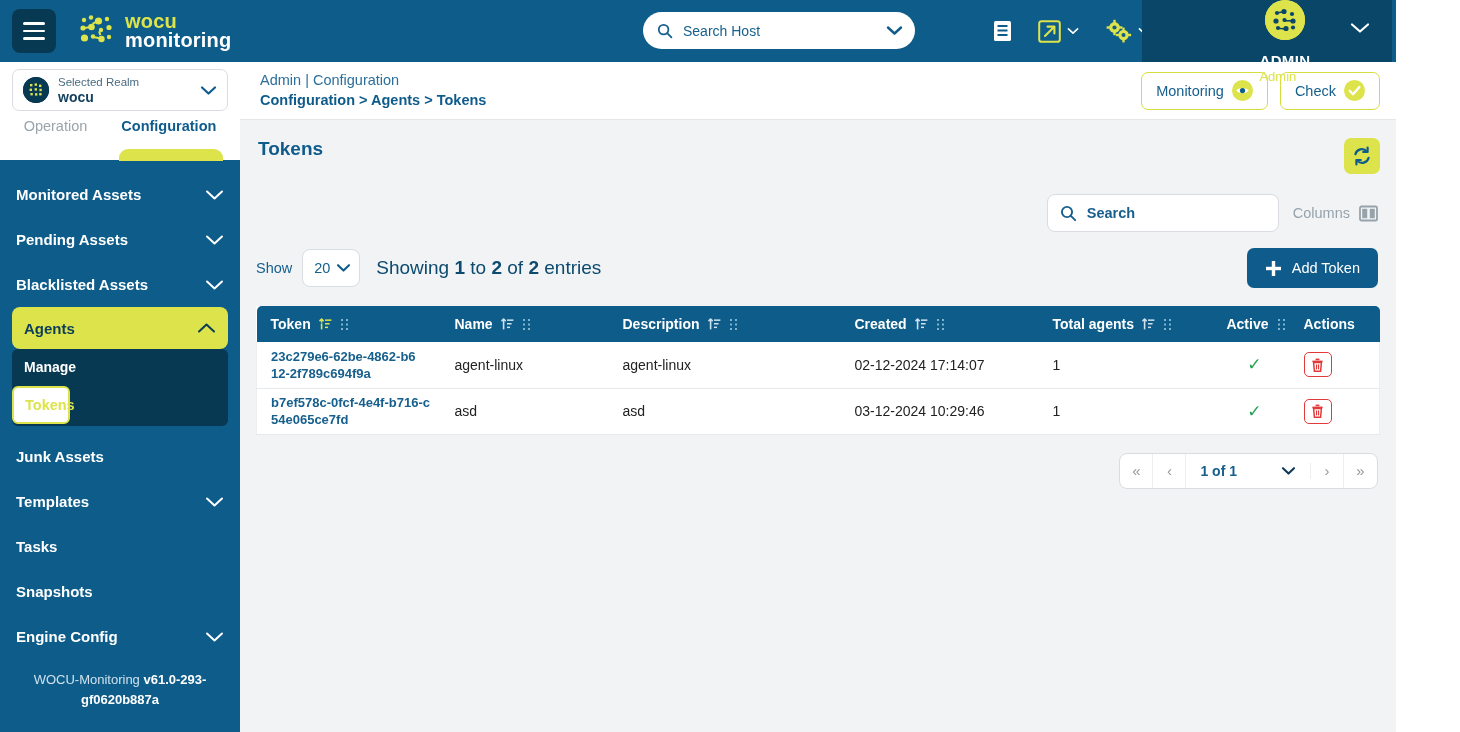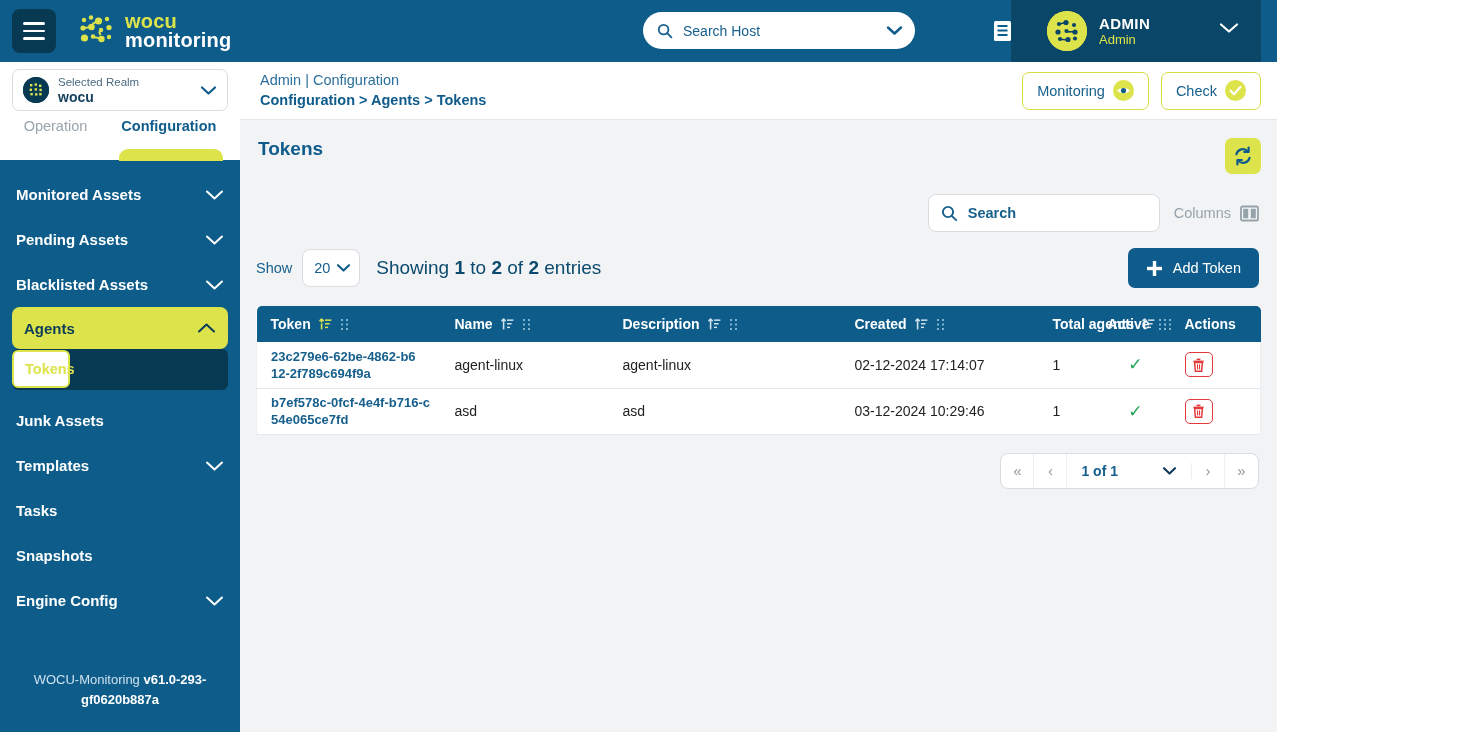--- a/index.html
+++ b/index.html
@@ -13,40 +13,40 @@
     --page-bg:#f1f3f5;
     --border:#d9dde1;
   }
   *{box-sizing:border-box;margin:0;padding:0;}
   html,body{
     width:1460px;height:732px;overflow:hidden;
     font-family:"Liberation Sans","DejaVu Sans",sans-serif;
     background:#ffffff;
     -webkit-font-smoothing:antialiased;
   }
-  .app{width:1277px;height:732px;display:flex;flex-direction:column;}
+  .app{width:1396px;height:732px;display:flex;flex-direction:column;}
 
   
   .topbar{height:62px;background:var(--blue);display:flex;align-items:center;flex:0 0 62px;position:relative;}
   .burger{width:44px;height:44px;margin-left:12px;background:var(--navy-deep);border-radius:8px;
           display:flex;flex-direction:column;align-items:center;justify-content:center;gap:5px;cursor:pointer;}
   .burger span{display:block;width:22px;height:2.5px;background:#fff;border-radius:2px;}
   .logo{display:flex;align-items:center;margin-left:22px;gap:9px;}
   .logo-mark{width:38px;height:34px;position:relative;}
   .logo-text{color:#fff;font-size:20px;font-weight:bold;line-height:19px;letter-spacing:.2px;}
   .logo-text .l1{color:var(--lime);}
   .searchwrap{position:absolute;left:643px;top:12px;width:272px;height:37px;background:#fff;border-radius:19px;
               display:flex;align-items:center;padding:0 12px 0 14px;gap:10px;}
   .searchwrap input{border:0;outline:0;flex:1;font-size:14px;color:var(--text-blue);font-family:inherit;background:transparent;}
   .searchwrap input::placeholder{color:var(--text-blue);opacity:1;}
   .hdr-icons{position:absolute;left:980px;top:0;height:62px;display:flex;align-items:center;gap:0;}
   .hdr-btn{height:62px;display:flex;align-items:center;justify-content:center;padding:0 13px;cursor:pointer;gap:6px;}
   .divider-v{width:1px;height:62px;background:#2a759f;margin-left:8px;}
-  .userbox{position:absolute;right:16px;top:0;height:62px;width:250px;background:var(--navy);
-           display:flex;align-items:center;padding-left:36px;gap:12px;cursor:pointer;}
+  .userbox{position:absolute;right:4px;top:0;height:62px;width:250px;background:var(--navy);
+           display:flex;align-items:center;padding-left:36px;gap:12px;cursor:pointer;flex-direction:column;}
   .avatar{width:40px;height:40px;border-radius:50%;background:var(--lime);position:relative;flex:0 0 40px;}
   .uname{color:#fff;font-size:15px;font-weight:bold;letter-spacing:.4px;line-height:17px;}
   .urole{color:var(--lime);font-size:13px;line-height:16px;}
   .user-chev{position:absolute;right:22px;top:22px;}
 
   
   .body{flex:1;display:flex;min-height:0;}
 
   
   .sidebar{width:240px;flex:0 0 240px;background:var(--blue);display:flex;flex-direction:column;}
@@ -337,20 +337,21 @@
         <div class="mi active">
           <span>Agents</span>
           <span>
             <svg width="19" height="12" viewBox="0 0 19 12">
                 <polyline points="2,9.5 9.5,2.5 17,9.5" fill="none" stroke="#0c3d59" stroke-width="2" stroke-linecap="round" stroke-linejoin="round"></polyline>
               </svg>
           </span>
         </div>
 
         <div class="submenu">
+          <div class="sub">Manage</div>
           <div class="sub sel">Tokens</div>
         </div>
 
         <div class="mi" style="margin-top:8px">
           <span>Junk Assets</span>
         </div>
 
         <div class="mi">
           <span>Templates</span>
           <span>

